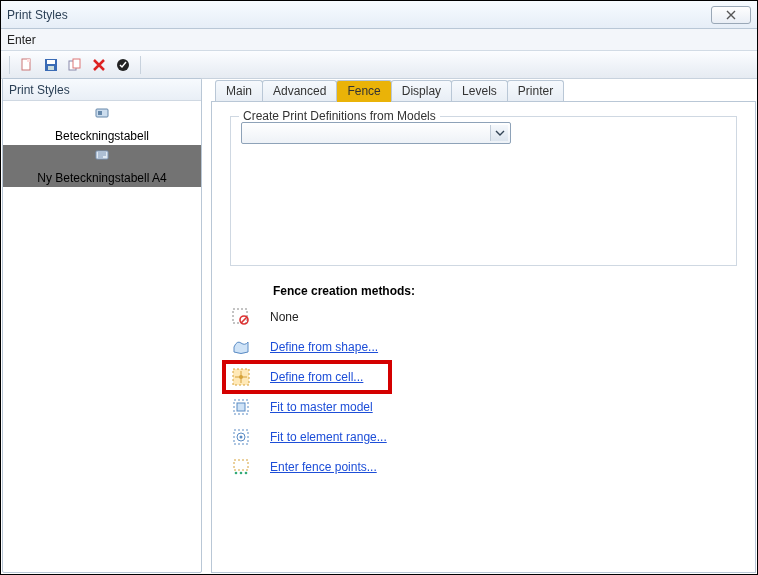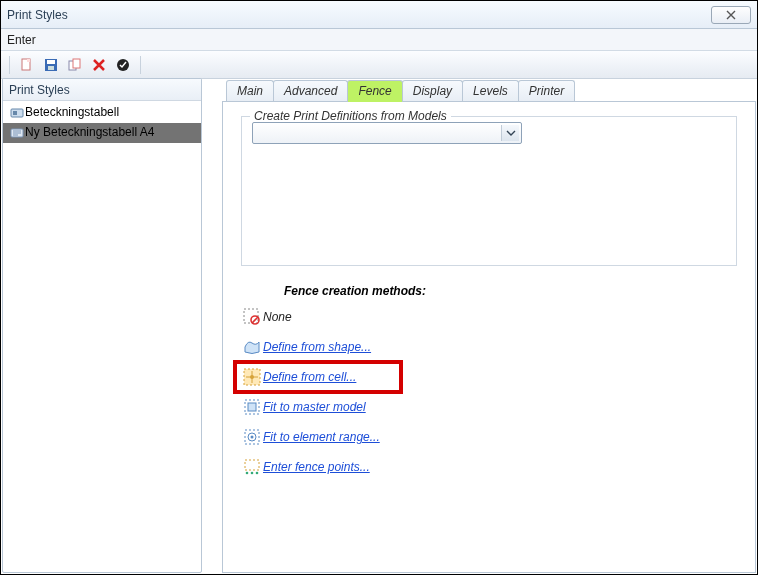--- a/index.html
+++ b/index.html
@@ -71,51 +71,52 @@
     background: linear-gradient(#f7fafe,#e9eff6);
     border-bottom: 1px solid #cfd8e2;
     display: flex; align-items: center;
     padding: 0 6px;
     color: #2a3f55;
   }
   .tree {
     padding: 2px 0;
   }
   .tree-row {
-    display: flex; 
+    display: flex; align-items: center;
     padding: 2px 6px;
-    gap: 0;
+    gap: 8px;
+    flex-direction: column;
   }
   .tree-row.selected { background: #737373; }
   .tree-icon { width:16px; height:16px; display:flex; align-items:center; justify-content:center;}
   .right-panel {
     flex: 1;
-    margin-left: 20px;
-    display: flex; flex-direction: column; font-style: italic;
+    margin-left: 9px;
+    display: flex; flex-direction: column;
   }
   .tabs {
     display: flex;
     align-items: flex-end;
     height: 24px;
     padding-left: 4px;
     gap: 0;
     border-bottom: 1px solid #b9c7d6;
   }
   .tab {
     padding: 3px 10px;
     border: 1px solid #b9c7d6;
     border-bottom: none;
     background: linear-gradient(#f6f9fd,#e8eef5);
     border-radius: 3px 3px 0 0;
     margin-right: -1px;
     color: #333;
     position: relative;
   }
   .tab.active {
-    background: #bef264;
+    background: #eab308;
     z-index: 2;
     padding-bottom: 4px;
     margin-bottom: -1px;
   }
   .tab-content {
     flex:1;
     border: 1px solid #b9c7d6;
     border-top: none;
     background: #fff;
     padding: 14px 18px;
@@ -150,21 +151,21 @@
   }
   .section-title {
     font-weight: bold;
     margin-top: 18px;
     margin-bottom: 8px;
     color: #000;
     padding-left: 43px;
   }
   .method-list { display:flex; flex-direction:column; gap:8px; }
   .method-row {
-    display:flex; align-items:center; gap:0;
+    display:flex; align-items:center; gap:18px;
     position: relative;
   }
   .method-icon {
     width:22px; height:22px;
     display:flex; align-items:center; justify-content:center;
   }
   .method-link {
     color:#1d4ed8;
     text-decoration: underline;
   }

